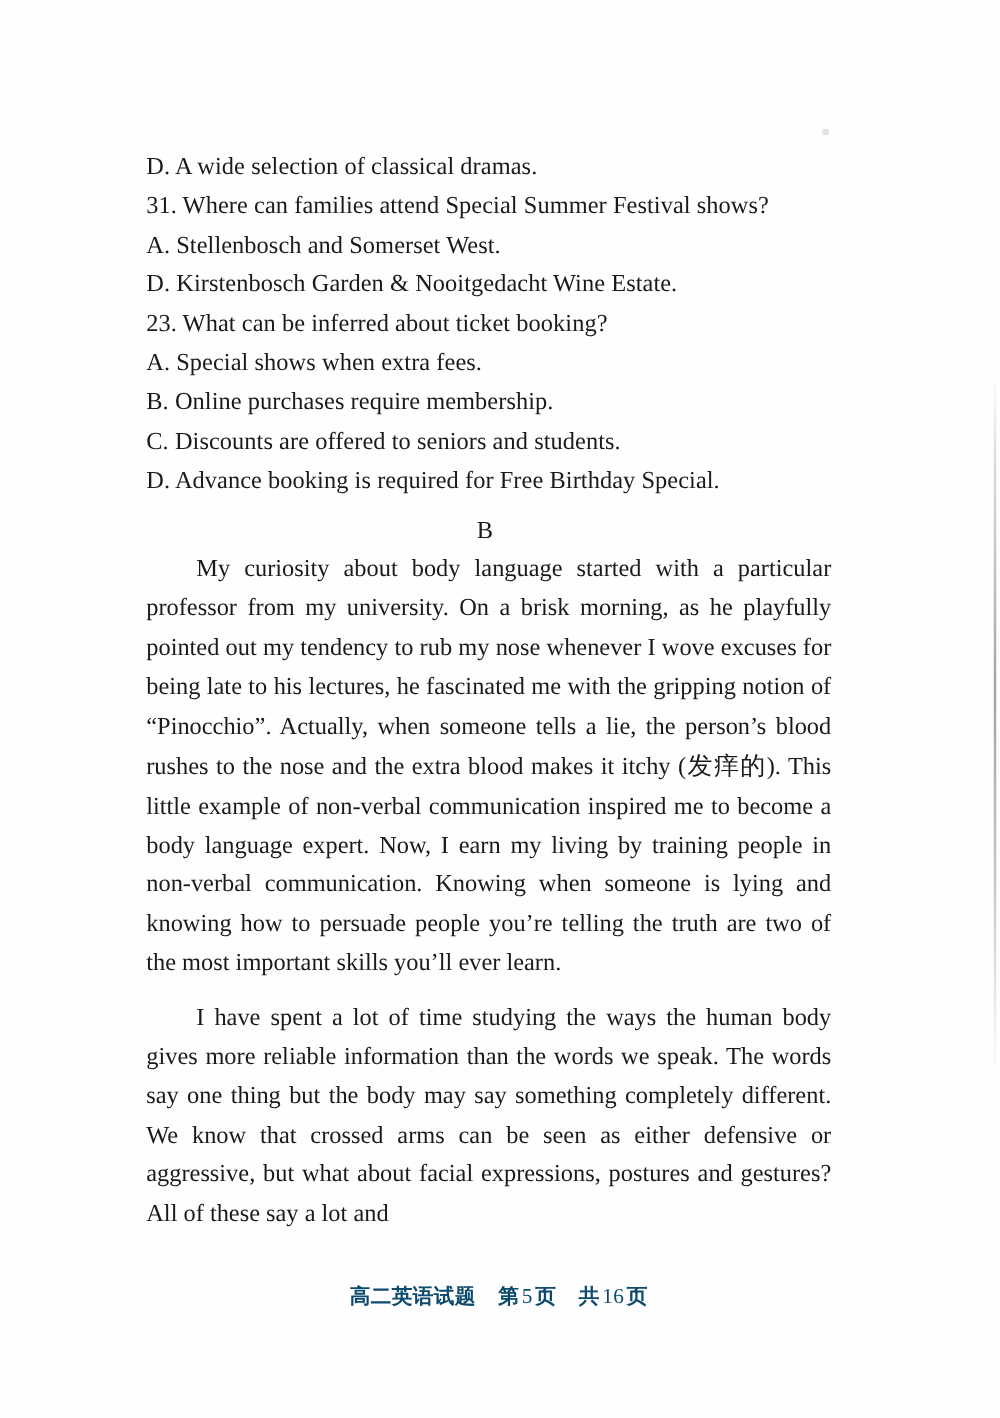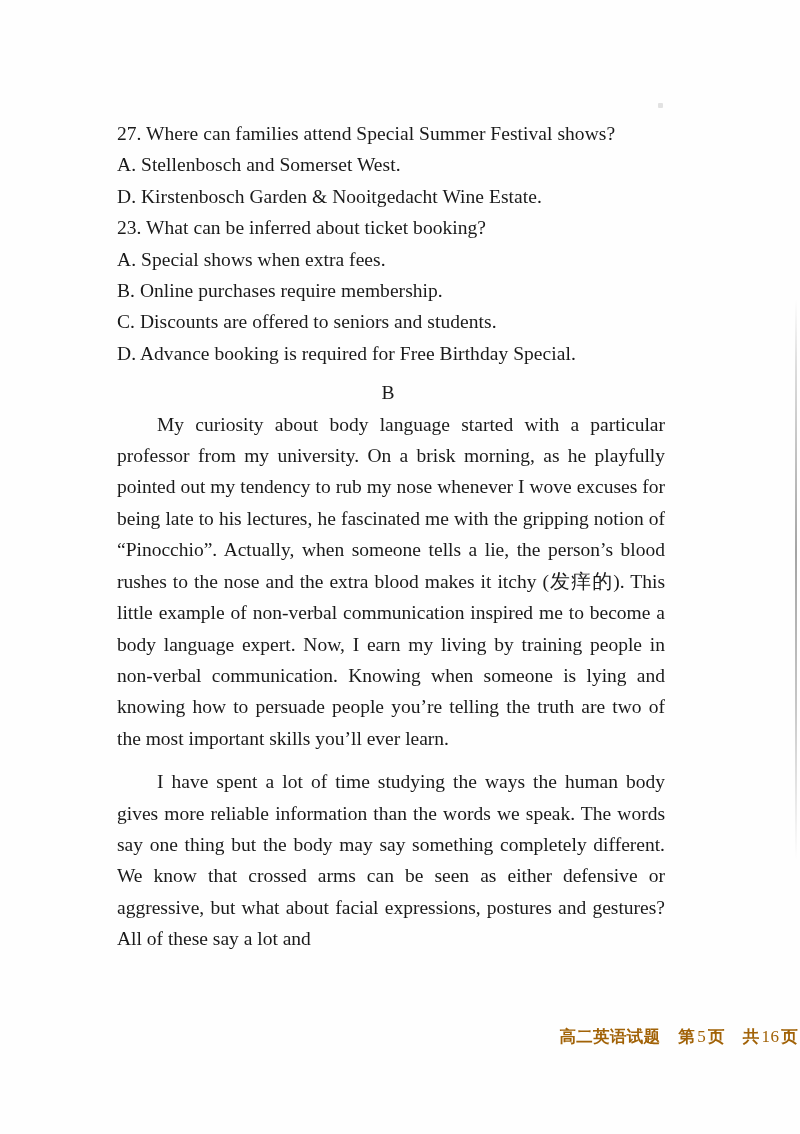--- a/index.html
+++ b/index.html
@@ -93,24 +93,24 @@
     font-family: "DejaVu Sans", sans-serif;
     font-size: 20px;
   }
 
   
   .footer {
     position: absolute;
     left: 0;
     top: 1026px;
     width: 798px;
-    text-align: right;
+    text-align: center;
     font-size: 17px;
     letter-spacing: 0.3px;
-    color: #a16207;
+    color: #0c4a6e;
   }
 
   .footer-cn {
     font-family: "DejaVu Sans", sans-serif;
     font-weight: bold;
     font-size: 16.5px;
   }
 
   .footer-seg {
     display: inline-block;
@@ -131,21 +131,22 @@
 <body>
 
 <div class="page">
 
   <span class="scan-speck"></span>
   <span class="scan-edge"></span>
 
   <div class="content">
 
     <ul class="q-list">
-      <li class="q-line">27. Where can families attend Special Summer Festival shows?</li>
+      <li class="q-line">D. A wide selection of classical dramas.</li>
+      <li class="q-line">31. Where can families attend Special Summer Festival shows?</li>
       <li class="q-line">A. Stellenbosch and Somerset West.</li>
       <li class="q-line">D. Kirstenbosch Garden &amp; Nooitgedacht Wine Estate.</li>
       <li class="q-line">23. What can be inferred about ticket booking?</li>
       <li class="q-line">A. Special shows when extra fees.</li>
       <li class="q-line">B. Online purchases require membership.</li>
       <li class="q-line">C. Discounts are offered to seniors and students.</li>
       <li class="q-line">D. Advance booking is required for Free Birthday Special.</li>
     </ul>
 
     <div class="section-letter">B</div>

